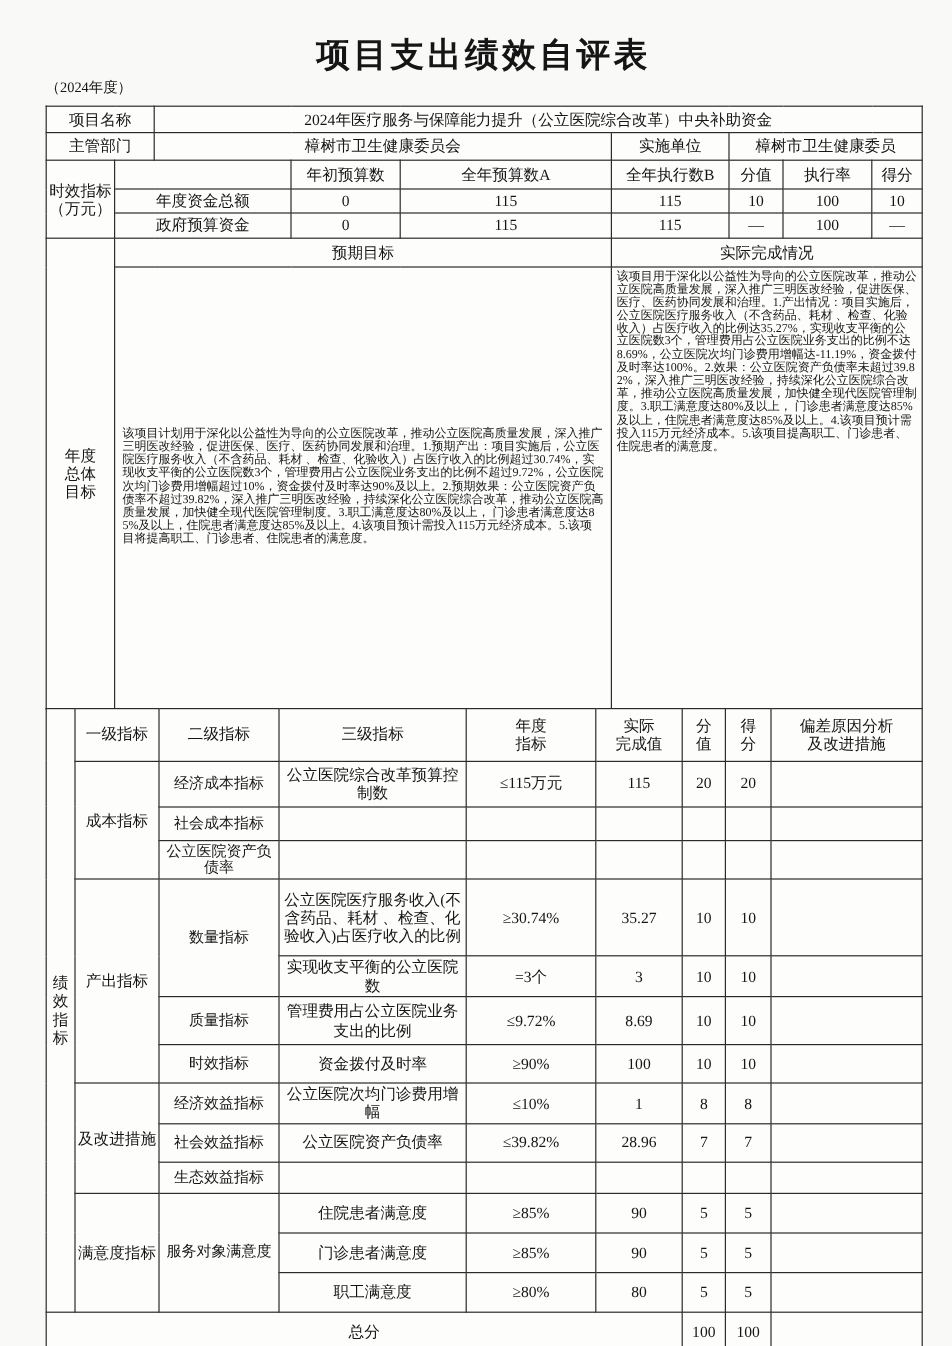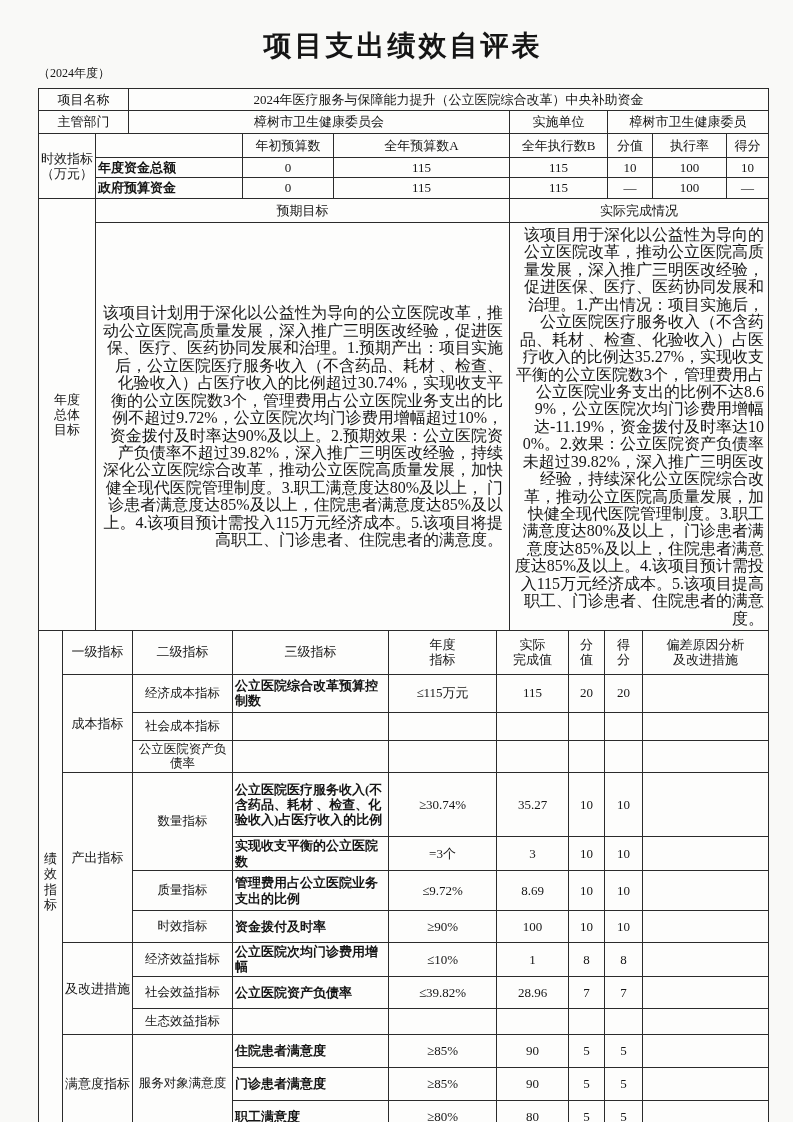--- a/index.html
+++ b/index.html
@@ -15,23 +15,23 @@
     font-family:"Liberation Sans","DejaVu Sans",sans-serif;
   }
   .doc-sub{text-align:left;font-size:12px;margin:2px 0 6px 0;}
   table{border-collapse:collapse;table-layout:fixed;width:730px;background:#fdfdfc;}
   td{
     border:1.5px solid #2b2b2b;font-size:13px;line-height:1.18;
     text-align:center;vertical-align:middle;padding:1px 2px;
     word-break:break-all;overflow:hidden;
   }
   .pre{white-space:pre-line;}
-  .left{text-align:left;font-weight:bold;}
+  .left{text-align:center;}
   .goaltext{
-    font-size:16px;line-height:1.09;text-align:right;
+    font-size:10px;line-height:1.09;text-align:left;
     padding:4px 6px;vertical-align:middle;
   }
   .goaltext-r{vertical-align:top;padding:3px 4px;}
   .nowrap{white-space:nowrap;}
   .l2cell{font-size:12.5px;}
   .sec-b{margin-top:-1.5px;}
 </style>
 </head>
 <body>
 

